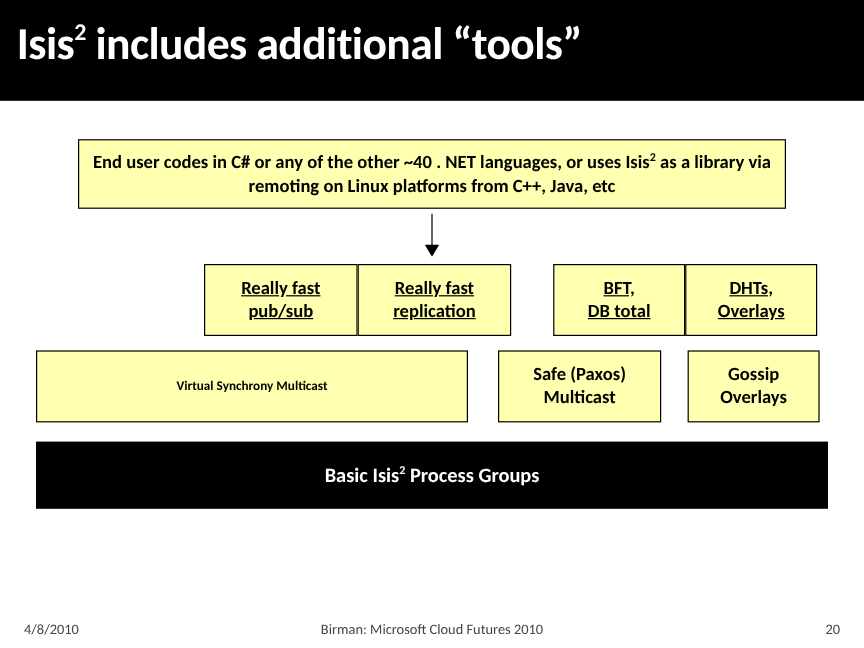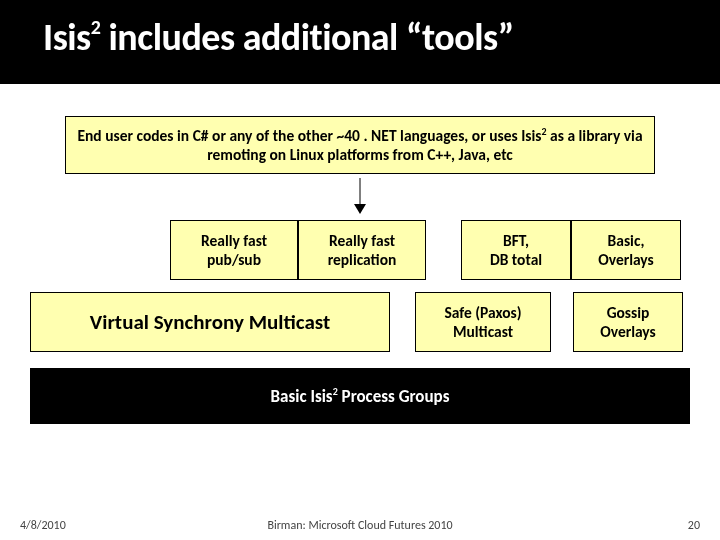--- a/index.html
+++ b/index.html
@@ -1,37 +1,37 @@
 <!DOCTYPE html>
 <html><head>
 <meta charset="utf-8">
 <style>
   * { box-sizing: border-box; margin: 0; padding: 0; }
   html, body { width: 720px; height: 540px; font-family: Calibri, 'Segoe UI', Arial, sans-serif; background: #fff; }
   .slide { width: 720px; height: 540px; position: relative; display: flex; flex-direction: column; }
-  .title-band { background: #000; color: #fff; padding: 14px 30px 24px 43px; }
+  .title-band { background: #000; color: #fff; padding: 14px 30px 24px 14px; }
   .title-band h1 { font-size: 38px; font-weight: 600; letter-spacing: -0.5px; }
   .title-band h1 sup { font-size: 20px; vertical-align: super; position: relative; top: -2px; }
   .content { flex: 1; position: relative; padding: 32px 30px 0 30px; }
 
   .box { border: 1.5px solid #000; background: #ffffb0; text-align: center; font-size: 15.5px; line-height: 1.25; font-weight: 600; display: flex; align-items: center; justify-content: center; padding: 6px 8px; }
   .top-box { margin: 0 auto; width: 590px; height: 58px; }
   .top-box sup { font-size: 10px; }
 
   .arrow-wrap { display: flex; justify-content: center; margin: 4px 0 6px 0; }
   .arrow-wrap svg { display: block; }
 
-  .row2 { display: grid; grid-template-columns: 140px 128px 128px 35px 110px 110px; gap: 0; align-items: stretch; height: 60px; }
+  .row2 { display: grid; grid-template-columns: 140px 128px 128px 35px 110px 110px; gap: 0; align-items: stretch; height: 60px; text-decoration: underline; }
   .row2 .spacer { }
   .row2 .box { height: 60px; }
   .row2 .gap { }
 
   .row3 { display: grid; grid-template-columns: 360px 25px 136px 22px 110px; gap: 0; height: 60px; margin-top: 12px; }
   .row3 .box { height: 60px; }
-  .row3 .box.wide { font-size: 21px; }
+  .row3 .box.wide { font-size: 11px; }
 
   .stack-band { background: #000; color: #fff; height: 56px; display: flex; align-items: center; justify-content: center; margin-top: 16px; }
   .stack-band .label { font-size: 17px; font-weight: 600; }
   .stack-band .label sup { font-size: 10px; }
 
   .footer { position: absolute; bottom: 8px; left: 0; width: 720px; font-size: 12px; color: #444; padding: 0 20px; display: flex; justify-content: space-between; }
   .footer .c { position: absolute; left: 50%; transform: translateX(-50%); }
 
 </style>
 </head>
@@ -64,21 +64,21 @@
         <div><span>Really fast</span><br><span>pub/sub</span></div>
       </div>
       <div class="box">
         <div><span>Really fast</span><br><span>replication</span></div>
       </div>
       <div class="gap"></div>
       <div class="box">
         <div><span>BFT,</span><br><span>DB total</span></div>
       </div>
       <div class="box">
-        <div><span>Basic,</span><br><span>Overlays</span></div>
+        <div><span>DHTs,</span><br><span>Overlays</span></div>
       </div>
     </div>
 
     <div class="row3">
       <div class="box wide">
         <div><span>Virtual Synchrony Multicast</span><br></div>
       </div>
       <div class="gap"></div>
       <div class="box">
         <div><span>Safe (Paxos)</span><br><span>Multicast</span></div>

